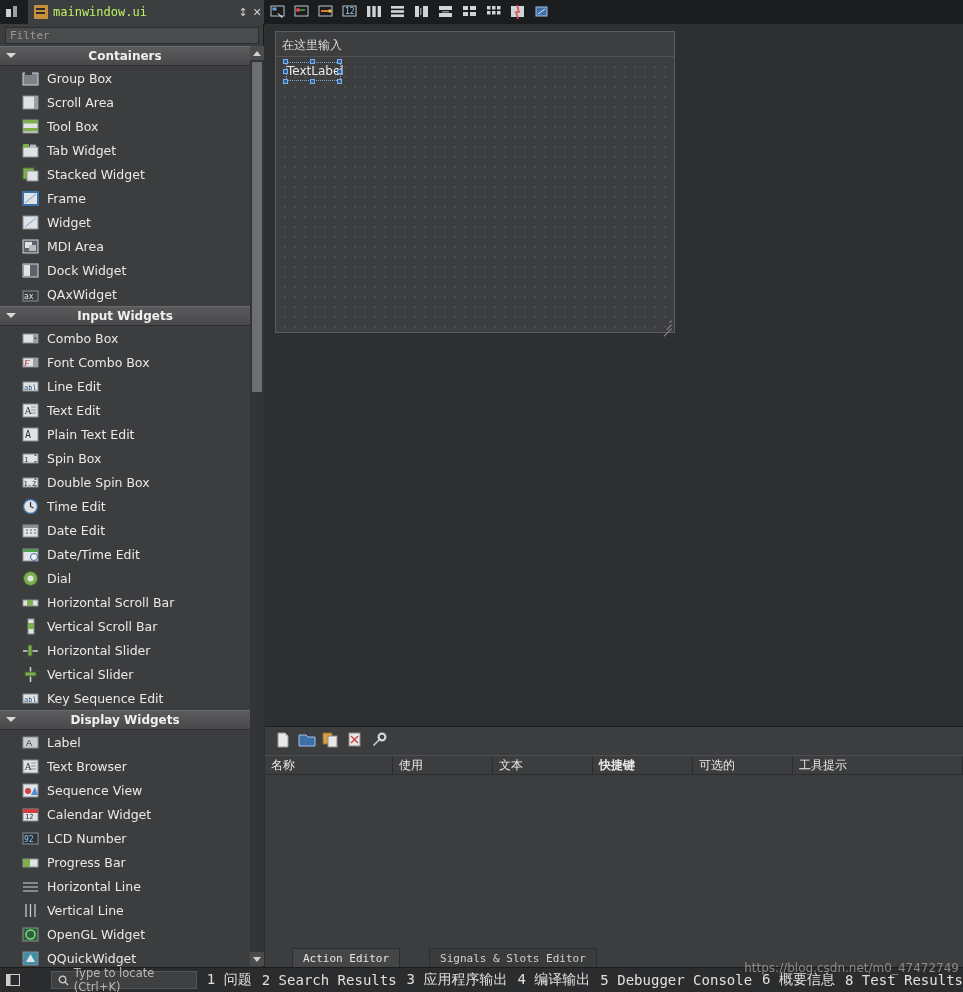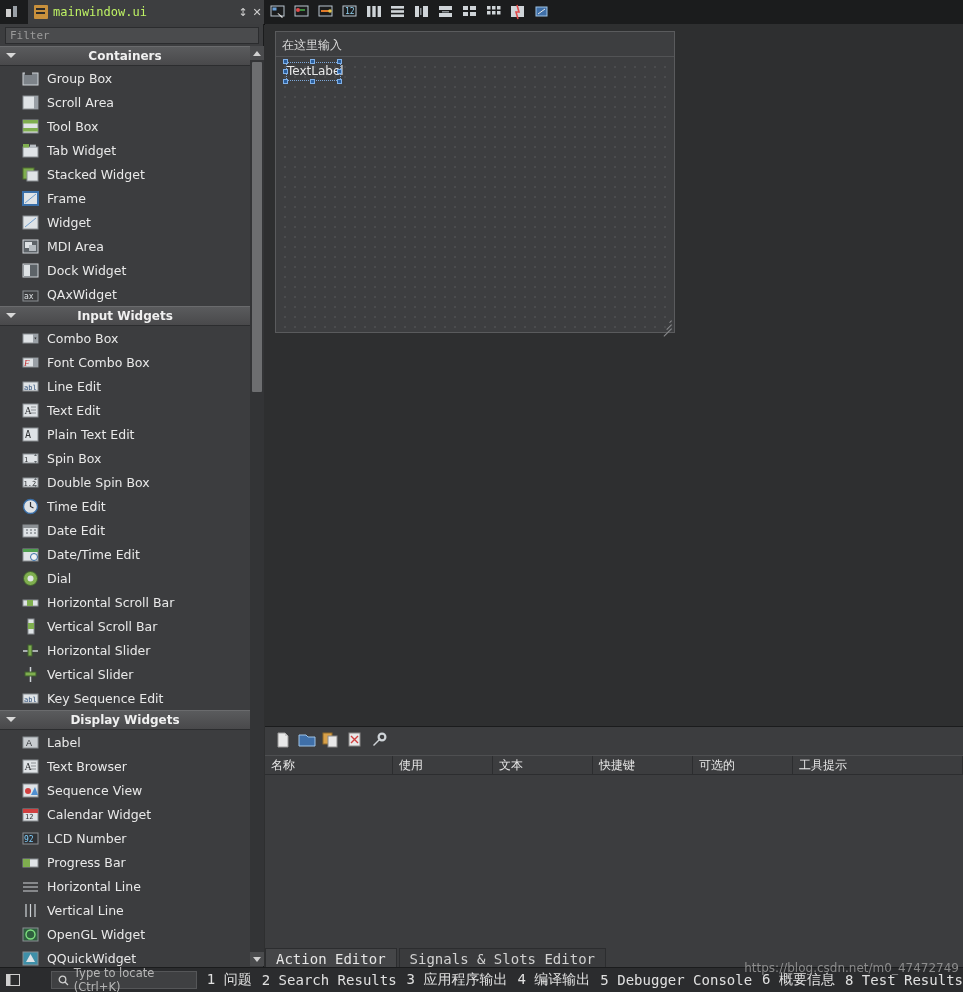--- a/index.html
+++ b/index.html
@@ -293,27 +293,28 @@
     width: 100%; height: 22px;
     display: flex;
     align-items: flex-end;
     background: #3c3d3f;
   }
   .btab {
     height: 20px;
     line-height: 20px;
     padding: 0 10px;
     font-family: "DejaVu Sans Mono", monospace;
-    font-size: 14px;
+    font-size: 11px;
     color: #e6e6e6;
     border: 1px solid #2c2d2f;
     border-bottom: none;
     background: #454648;
     box-sizing: border-box;
     margin-right: 2px;
+    margin-left: 27px;
   }
   .btab.inactive {
     background: #3a3b3d;
     color: #d2d2d2;
   }
 
   
   #statusbar {
     position: absolute;
     left: 0; bottom: 0;
@@ -876,21 +877,21 @@
       <svg width="16" height="16" viewBox="0 0 16 16">
         <path d="M2 13 L9 6 L10 7 L3 14 Z" fill="#cfd4d8"></path>
         <circle cx="11" cy="5" r="3.4" fill="none" stroke="#cfd4d8" stroke-width="2.2"></circle>
       </svg>
     </div>
   </div>
   <div id="actionheader">
       <div class="colh" style="width: 128px;">名称</div>
       <div class="colh" style="width: 100px;">使用</div>
       <div class="colh" style="width: 100px;">文本</div>
-      <div class="colh" style="width: 100px;">快捷键</div>
+      <div class="colh" style="width: 100px; font-weight: bold;">快捷键</div>
       <div class="colh" style="width: 100px;">可选的</div>
       <div class="colh" style="width: 170px;">工具提示</div>
     </div>
   <div id="actionbody"></div>
   <div id="bottomtabs">
       <div class="btab">Action Editor</div>
       <div class="btab inactive">Signals &amp; Slots Editor</div>
     </div>
 </div>
 

